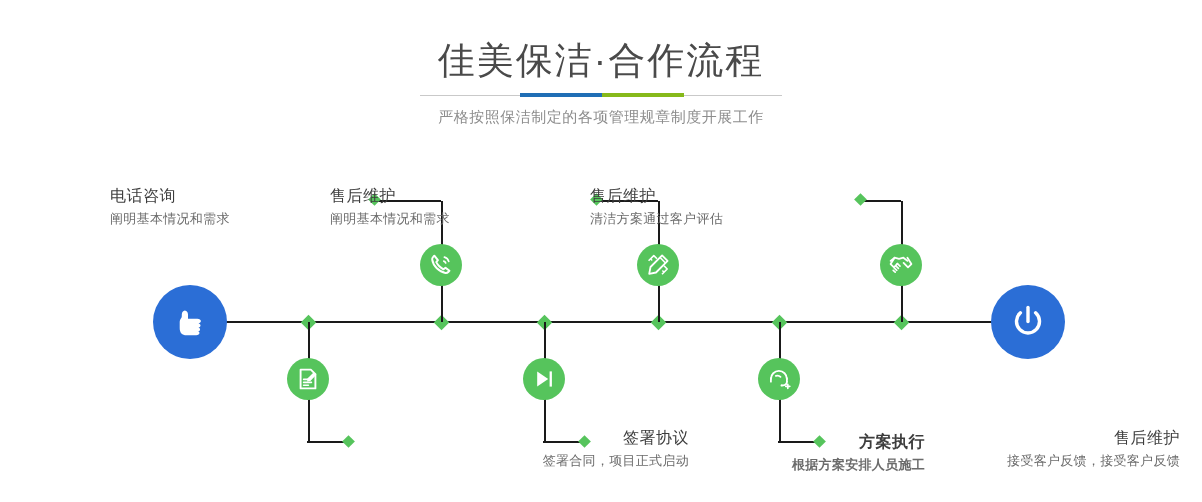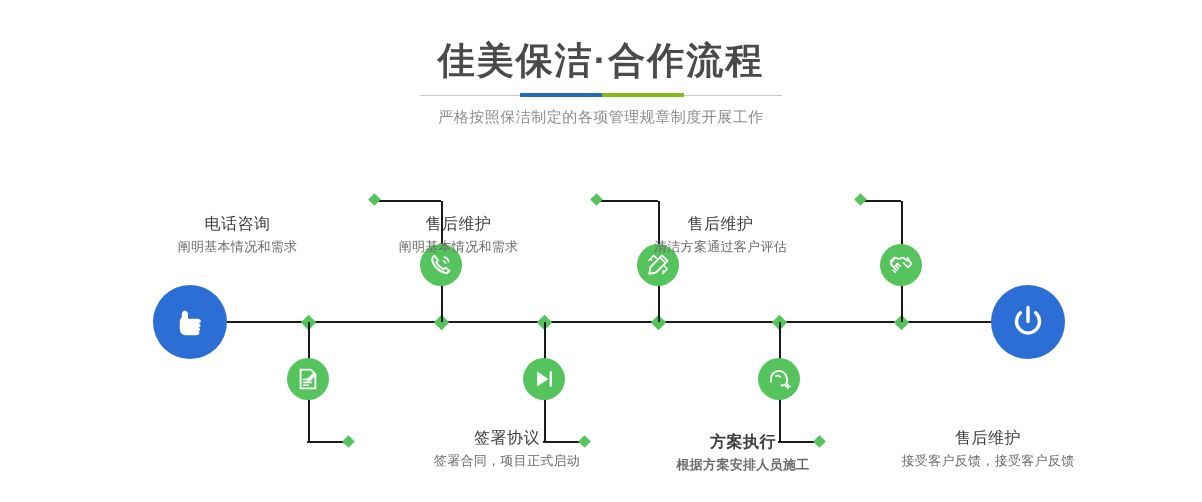--- a/index.html
+++ b/index.html
@@ -12,21 +12,21 @@
   }
   #stage{position:absolute;left:0;top:0;width:1202px;height:502px;}
 
   
   .title{
     position:absolute;left:0;top:36px;width:1202px;
     text-align:center;
     font-size:37px;
     letter-spacing:2px;
     color:#4a4a4a;
-    font-weight:700;
+    font-weight:400;
     white-space:nowrap;
   }
   .divider{
     position:absolute;left:420px;top:93px;width:362px;height:4px;
   }
   .divider .rule{
     position:absolute;left:0;top:1.5px;width:362px;height:1px;background:#c9c9c9;
   }
   .divider .seg-blue{
     position:absolute;left:100px;top:0px;width:82px;height:4px;background:#1f6eb5;
@@ -73,22 +73,22 @@
   .node-icon svg{position:absolute;left:50%;top:50%;transform:translate(-50%,-50%);}
 
   
   .label{position:absolute;white-space:nowrap;}
   .label .hd{
     font-size:16px;color:#3d3d3d;line-height:20px;letter-spacing:.5px;
   }
   .label .sb{
     font-size:13px;color:#6b6b6b;line-height:19px;letter-spacing:.3px;margin-top:3px;
   }
-  .label.right-al{text-align:center;margin-top:28px;}
-  .label.left-al{text-align:center;}
+  .label.right-al{text-align:left;}
+  .label.left-al{text-align:right;margin-left:32px;}
 </style>
 </head>
 <body>
 
 <div id="stage">
 
   <div class="title">佳美保洁·合作流程</div>
 
   <div class="divider">
     <div class="rule"></div>

